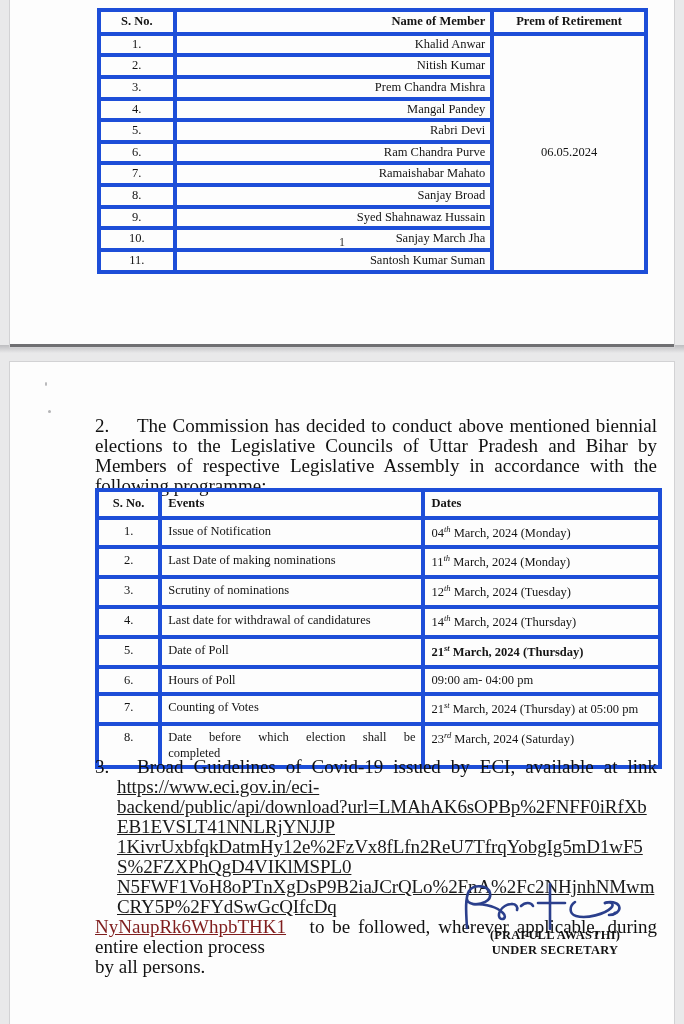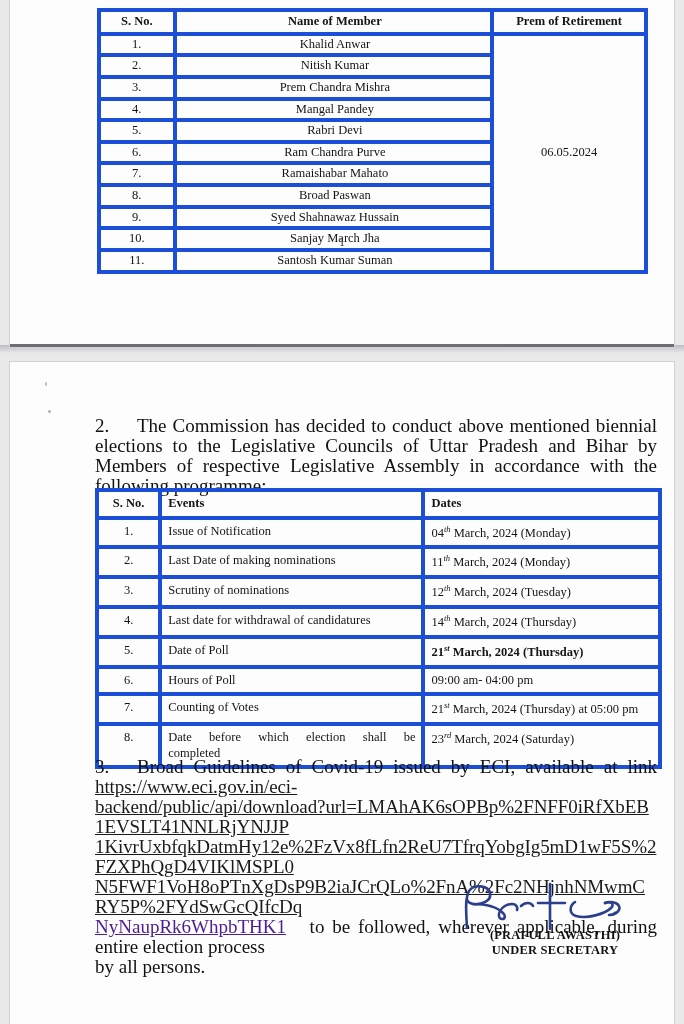--- a/index.html
+++ b/index.html
@@ -70,21 +70,21 @@
     text-align: center;
     padding: 2px 5px;
   }
 
   #members-table {
     left: 87px;
     top: 26px;
     width: 551px;
   }
   #members-table .c-sno   { width: 66px;  text-align: center; }
-  #members-table .c-name  { width: 325px; text-align: center; padding-left: 8px; }
+  #members-table .c-name  { width: 325px; text-align: right; padding-left: 8px; }
   #members-table .c-date  { width: 148px; text-align: center; vertical-align: middle; }
   #members-table tbody tr { height: 18.2px; }
 
   .page-number {
     position: absolute;
     left: 0;
     top: 253px;
     width: 664px;
     text-align: center;
     font-size: 12px;
@@ -144,24 +144,25 @@
   }
   #events-table .bold-date { font-weight: bold; }
   sup { font-size: 8.5px; vertical-align: super; font-style: italic; }
 
   .url-line {
     display: block;
     text-decoration: underline;
     color: #1a1a1a;
     word-break: break-all;
     letter-spacing: -0.1px;
+    margin-left: 22px;
   }
   .url-inline {
     text-decoration: underline;
-    color: #4c1d95;
+    color: #7f1d1d;
   }
 
   
   #signature-block {
     position: absolute;
     left: 430px;
     top: 520px;
     width: 230px;
     text-align: center;
   }
@@ -218,21 +219,21 @@
           <tr>
             <td class="c-sno">6.</td>
             <td class="c-name">Ram Chandra Purve</td>
           </tr>
           <tr>
             <td class="c-sno">7.</td>
             <td class="c-name">Ramaishabar Mahato</td>
           </tr>
           <tr>
             <td class="c-sno">8.</td>
-            <td class="c-name">Broad Paswan</td>
+            <td class="c-name">Sanjay Broad</td>
           </tr>
           <tr>
             <td class="c-sno">9.</td>
             <td class="c-name">Syed Shahnawaz Hussain</td>
           </tr>
           <tr>
             <td class="c-sno">10.</td>
             <td class="c-name">Sanjay March Jha</td>
           </tr>
           <tr>

